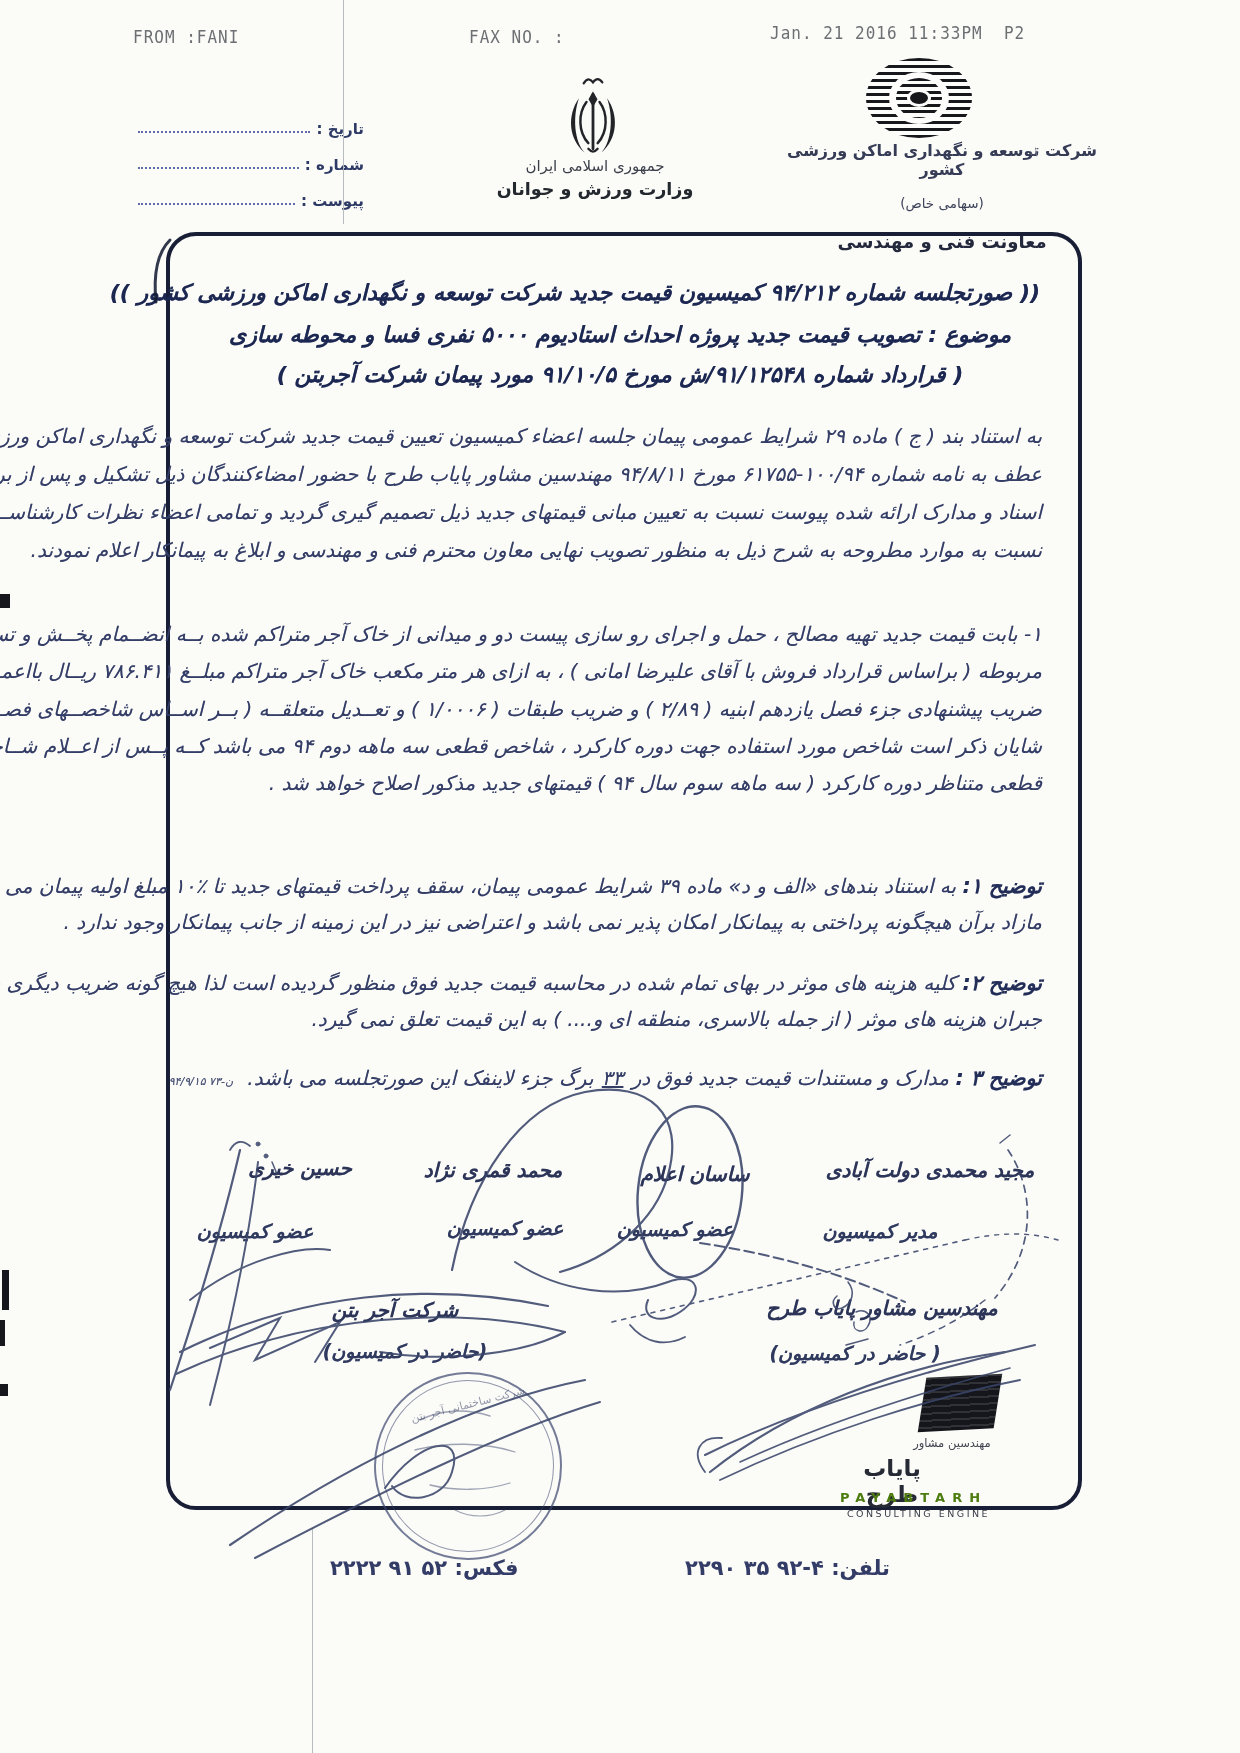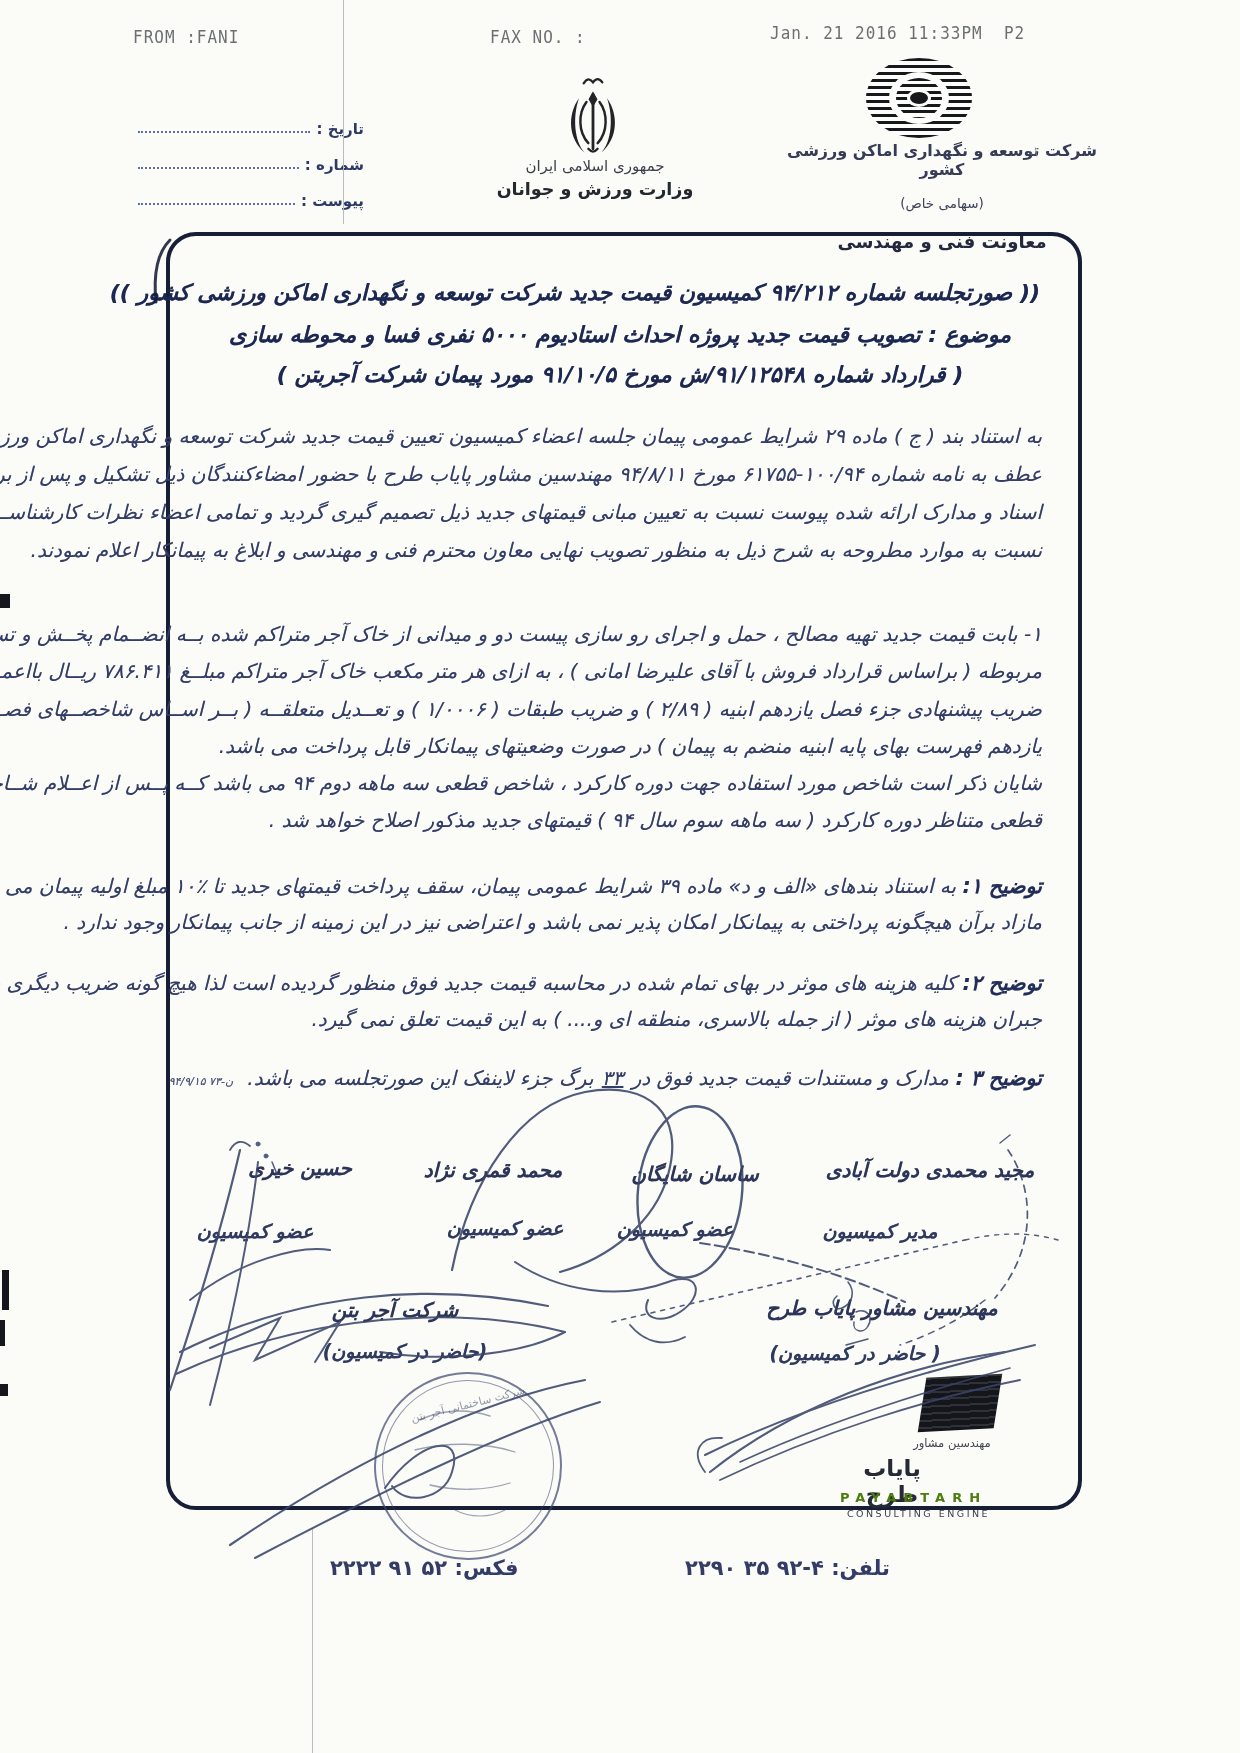--- a/index.html
+++ b/index.html
@@ -69,21 +69,21 @@
   .mark{background:#15171c;}
   .hmark{left:1028px;top:146px;font-size:12px;color:#8a8d92;transform:rotate(-8deg);opacity:.7;}
   svg.sigs{left:0;top:0;pointer-events:none;}
 </style>
 </head>
 <body>
 
 <div class="sheet">
 
   <div class="abs fax" style="left:133px;top:28px;">FROM :FANI</div>
-  <div class="abs fax" style="left:490px;top:28px;">FAX NO. :</div>
+  <div class="abs fax" style="left:469px;top:28px;">FAX NO. :</div>
   <div class="abs fax" style="left:770px;top:24px;">Jan. 21 2016 11:33PM  P2</div>
 
   <div class="abs fields">
     <div class="frow">
       <span class="flab">تاریخ :</span>
       <span class="fdots"></span>
     </div>
     <div class="frow">
       <span class="flab">شماره :</span>
       <span class="fdots"></span>
@@ -133,21 +133,20 @@
     <div class="tl">به استناد بند ( ج ) ماده ۲۹ شرایط عمومی پیمان جلسه اعضاء کمیسیون تعیین قیمت جدید شرکت توسعه و نگهداری اماکن ورزشی کشــور</div>
     <div class="tl">عطف به نامه شماره ۱۰۰/۹۴-۶۱۷۵۵ مورخ ۹۴/۸/۱۱ مهندسین مشاور پایاب طرح با حضور امضاءکنندگان ذیل تشکیل و پس از بررســی</div>
     <div class="tl">اسناد و مدارک ارائه شده پیوست نسبت به تعیین مبانی قیمتهای جدید ذیل تصمیم گیری گردید و تمامی اعضاء نظرات کارشناســی خــود را</div>
     <div class="tl">نسبت به موارد مطروحه به شرح ذیل به منظور تصویب نهایی معاون محترم فنی و مهندسی و ابلاغ به پیمانکار اعلام نمودند.</div>
   </div>
 
   <div class="abs blk lh37" style="top:622px;">
     <div class="tl">۱- بابت قیمت جدید تهیه مصالح ، حمل و اجرای رو سازی پیست دو و میدانی از خاک آجر متراکم شده بــه انضــمام پخــش و تســطیح</div>
     <div class="tl">مربوطه ( براساس قرارداد فروش با آقای علیرضا امانی ) ، به ازای هر متر مکعب خاک آجر متراکم مبلــغ ۷۸۶.۴۱۱ ریــال بااعمــال</div>
     <div class="tl">ضریب پیشنهادی جزء فصل یازدهم ابنیه ( ۲/۸۹ ) و ضریب طبقات ( ۱/۰۰۰۶ ) و تعــدیل متعلقــه ( بــر اســاس شاخصــهای فصــل</div>
-    <div class="tl">یازدهم فهرست بهای پایه ابنیه منضم به پیمان ) در صورت وضعیتهای پیمانکار قابل پرداخت می باشد.</div>
     <div class="tl">شایان ذکر است شاخص مورد استفاده جهت دوره کارکرد ، شاخص قطعی سه ماهه دوم ۹۴ می باشد کــه پــس از اعــلام شــاخص هــای</div>
     <div class="tl">قطعی متناظر دوره کارکرد ( سه ماهه سوم سال ۹۴ ) قیمتهای جدید مذکور اصلاح خواهد شد .</div>
   </div>
 
   <div class="abs blk lh36" style="top:874px;">
     <div class="tl">
       <span class="notelab">توضیح ۱:</span>
       <span>به استناد بندهای «الف و د» ماده ۳۹ شرایط عمومی پیمان، سقف پرداخت قیمتهای جدید تا ٪۱۰ مبلغ اولیه پیمان می باشــد و</span>
     </div>
     <div class="tl">مازاد برآن هیچگونه پرداختی به پیمانکار امکان پذیر نمی باشد و اعتراضی نیز در این زمینه از جانب پیمانکار وجود ندارد .</div>
@@ -166,21 +165,21 @@
       <span class="notelab">توضیح ۳ :</span>
       <span>مدارک و مستندات قیمت جدید فوق در</span>
       <span class="pgnum">۳۳</span>
       <span>برگ جزء لاینفک این صورتجلسه می باشد.</span>
       <span class="tinyref">ن-۷۳ ۹۴/۹/۱۵</span>
     </div>
   </div>
 
   <div class="sig-name" style="left:795px;top:1158px;width:270px;">مجید محمدی دولت آبادی</div>
   <div class="sig-role" style="left:780px;top:1220px;width:200px;">مدیر کمیسیون</div>
-  <div class="sig-name" style="left:600px;top:1162px;width:190px;">ساسان شایگان</div>
+  <div class="sig-name" style="left:600px;top:1162px;width:190px;">ساسان اعلام</div>
   <div class="sig-role" style="left:585px;top:1218px;width:180px;">عضو کمیسیون</div>
   <div class="sig-name" style="left:388px;top:1158px;width:210px;">محمد قمری نژاد</div>
   <div class="sig-role" style="left:400px;top:1217px;width:210px;">عضو کمیسیون</div>
   <div class="sig-name" style="left:205px;top:1156px;width:190px;">حسین خیری</div>
   <div class="sig-role" style="left:160px;top:1220px;width:190px;">عضو کمیسیون</div>
 
   <div class="sig-name" style="left:752px;top:1296px;width:260px;">مهندسین مشاور پایاب طرح</div>
   <div class="sig-role" style="left:740px;top:1342px;width:230px;">( حاضر در کمیسیون)</div>
   <div class="sig-name" style="left:305px;top:1298px;width:180px;">شرکت آجر بتن</div>
   <div class="sig-role" style="left:262px;top:1340px;width:230px;padding-left:28px;">(حاضر در کمیسیون)</div>

